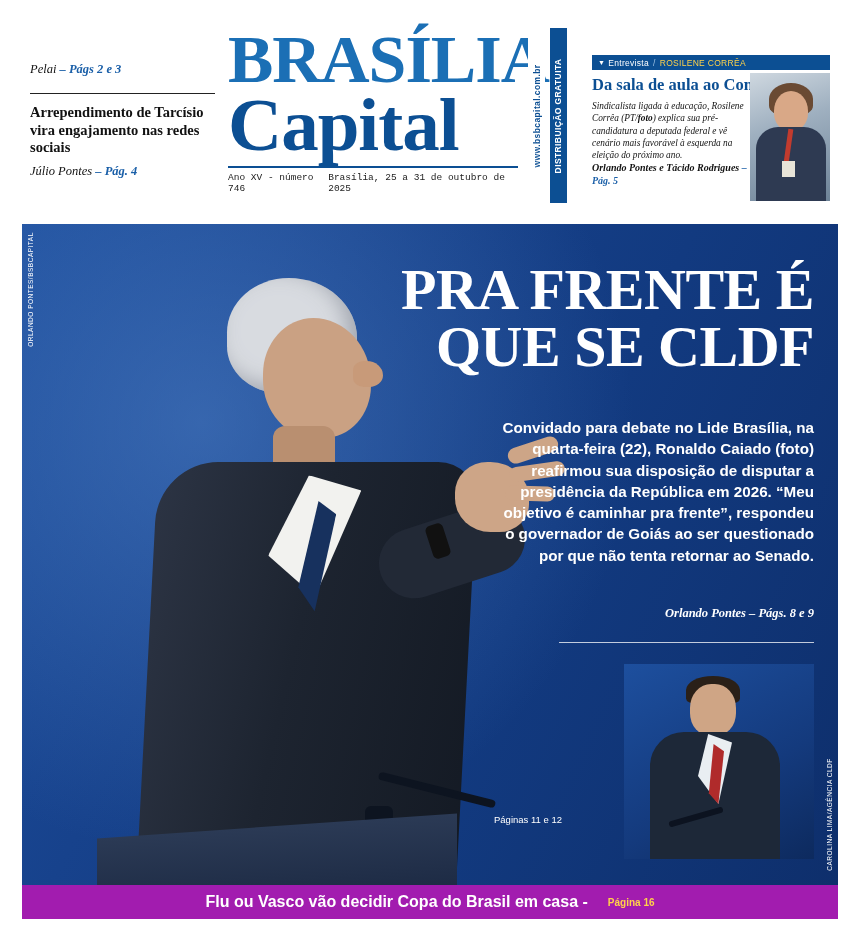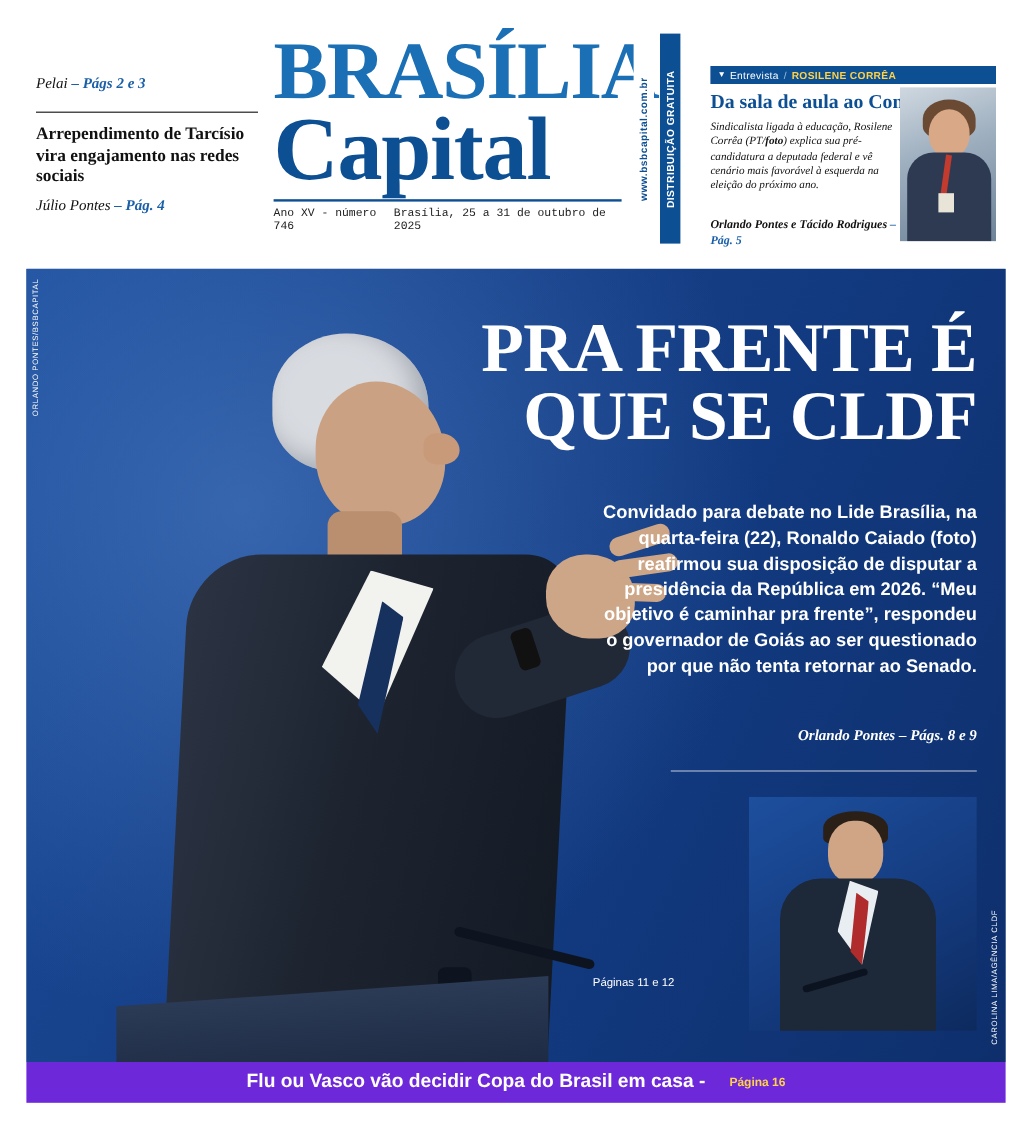--- a/index.html
+++ b/index.html
@@ -66,32 +66,32 @@
   .interview {
     position: absolute; left: 592px; top: 55px; width: 238px; height: 150px;
   }
   .iv-head {
     display: flex; align-items: center; height: 15px; background: #0c4f93;
     color: #fff; font-family: "Liberation Sans", sans-serif; font-size: 8.5px;
     padding: 0 6px; letter-spacing: 0.3px;
   }
   .iv-head .tri { margin-right: 3px; font-size: 7px; }
   .iv-head .sep { margin: 0 4px; color: #9dc2e4; }
-  .iv-head .name { color: #ffd24a; font-weight: bold; text-align: right; }
+  .iv-head .name { color: #ffd24a; font-weight: normal; text-align: right; }
   .iv-title {
     margin-top: 6px; font-size: 16.5px; font-weight: bold; color: #0c4f93;
     line-height: 1.1;
   }
   .iv-body {
     margin-top: 6px; width: 155px; font-size: 9.3px; line-height: 1.32;
     font-style: italic; color: #111;
   }
   .iv-body b { font-style: italic; }
   .iv-credit {
-    margin-top: 21px; width: 165px; font-size: 10px; font-style: italic;
+    margin-top: 1px; width: 165px; font-size: 10px; font-style: italic;
     font-weight: bold; color: #111; line-height: 1.25;
   }
   .iv-credit .pg { color: #1a5fa8; }
   .iv-photo {
     position: absolute; right: 0; top: 18px; width: 80px; height: 128px;
     overflow: hidden; background: #b9c6d2;
   }
   .iv-photo .bg {
     position: absolute; inset: 0;
     background: linear-gradient(160deg,#cfd8e0 0%,#9fb0c0 40%,#6e8398 100%);
@@ -280,21 +280,21 @@
     background: #b02b2b; clip-path: polygon(35% 0,100% 12%,65% 100%,5% 82%);
   }
   .sub-photo .smic {
     position: absolute; left: 44px; top: 150px; width: 56px; height: 6px;
     background: #0c1320; transform: rotate(-16deg); border-radius: 3px;
   }
 
   
   .footer {
     position: absolute; left: 22px; top: 885px; width: 816px; height: 34px;
-    background: #6d28d9; display: flex; align-items: center; justify-content: center;
+    background: #a21caf; display: flex; align-items: center; justify-content: center;
   }
   .footer .f-text {
     color: #fff; font-family: "Liberation Sans", sans-serif;
     font-size: 16px; font-weight: bold;
   }
   .footer .f-page {
     color: #ffd24a; font-family: "Liberation Sans", sans-serif;
     font-size: 10px; margin-left: 20px; font-weight: bold;
   }
 </style>

